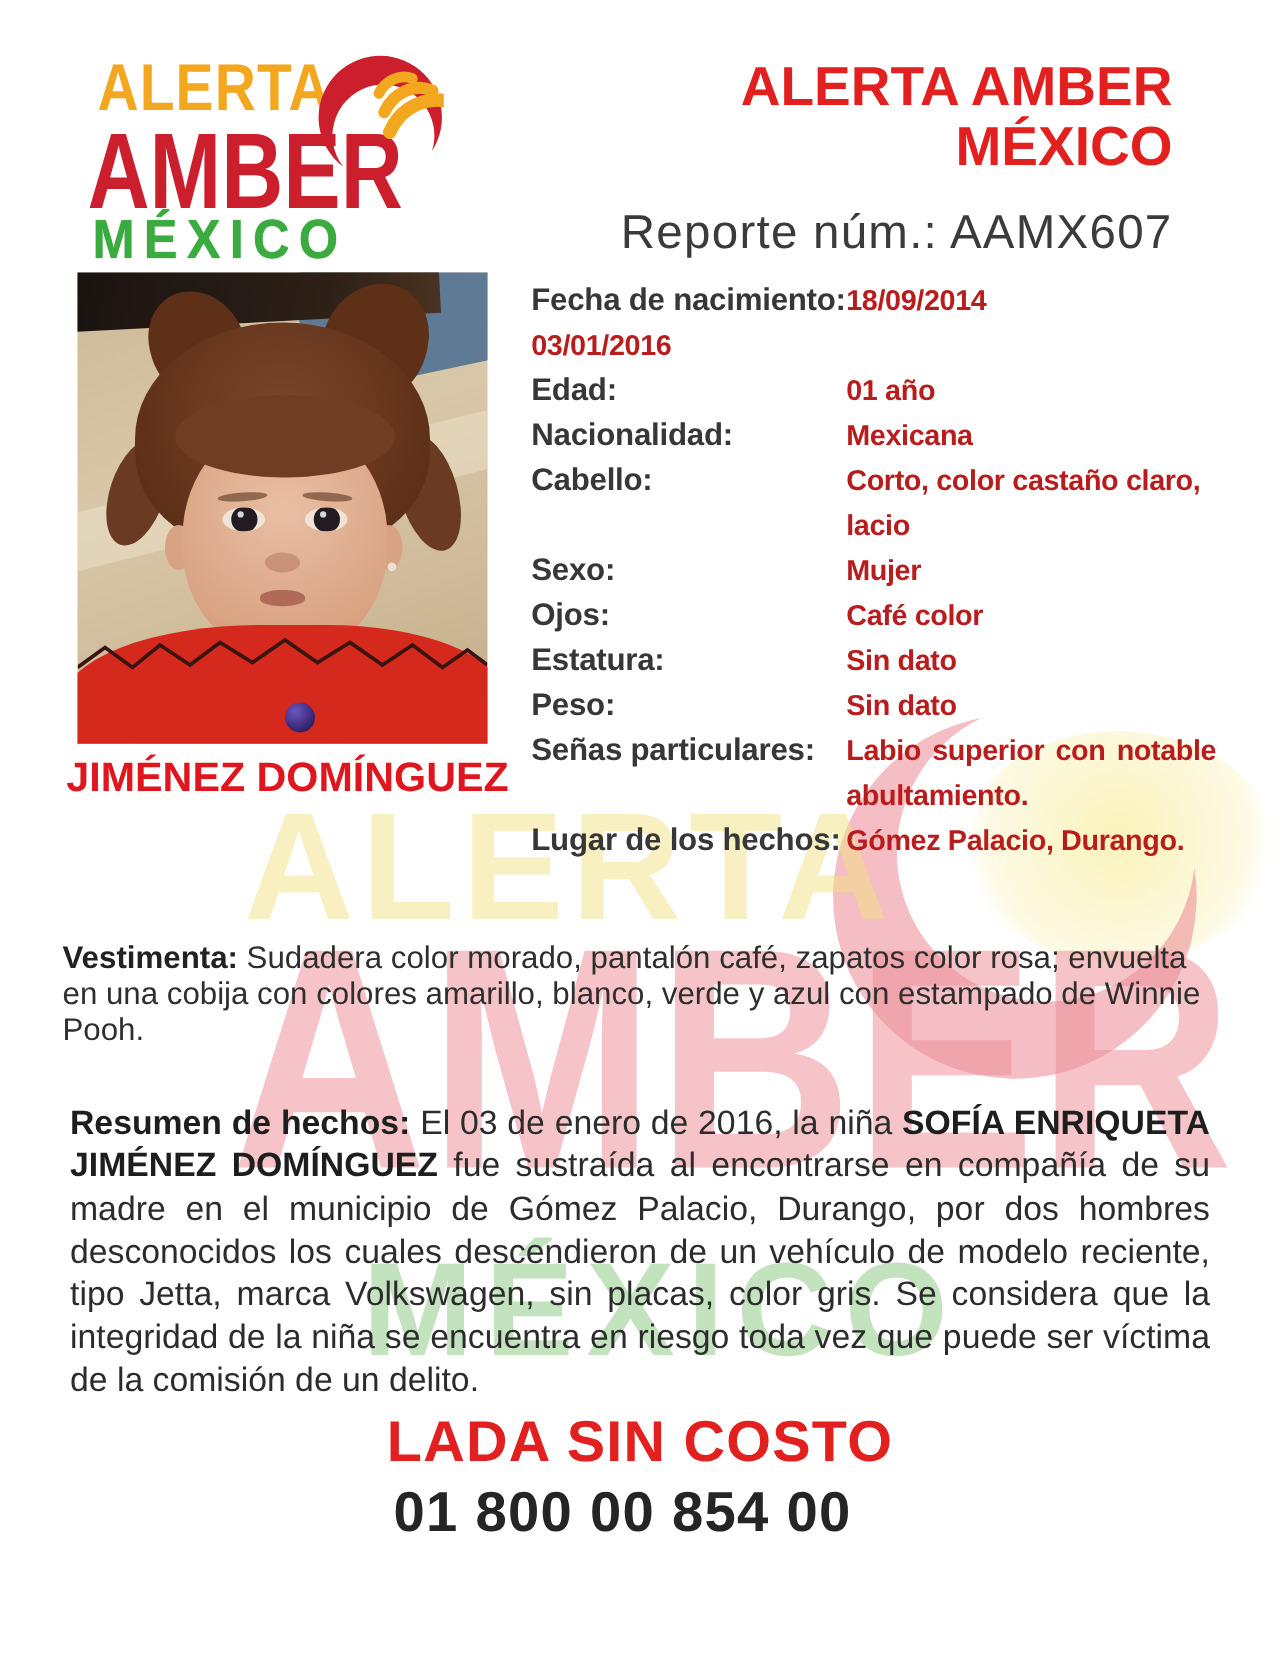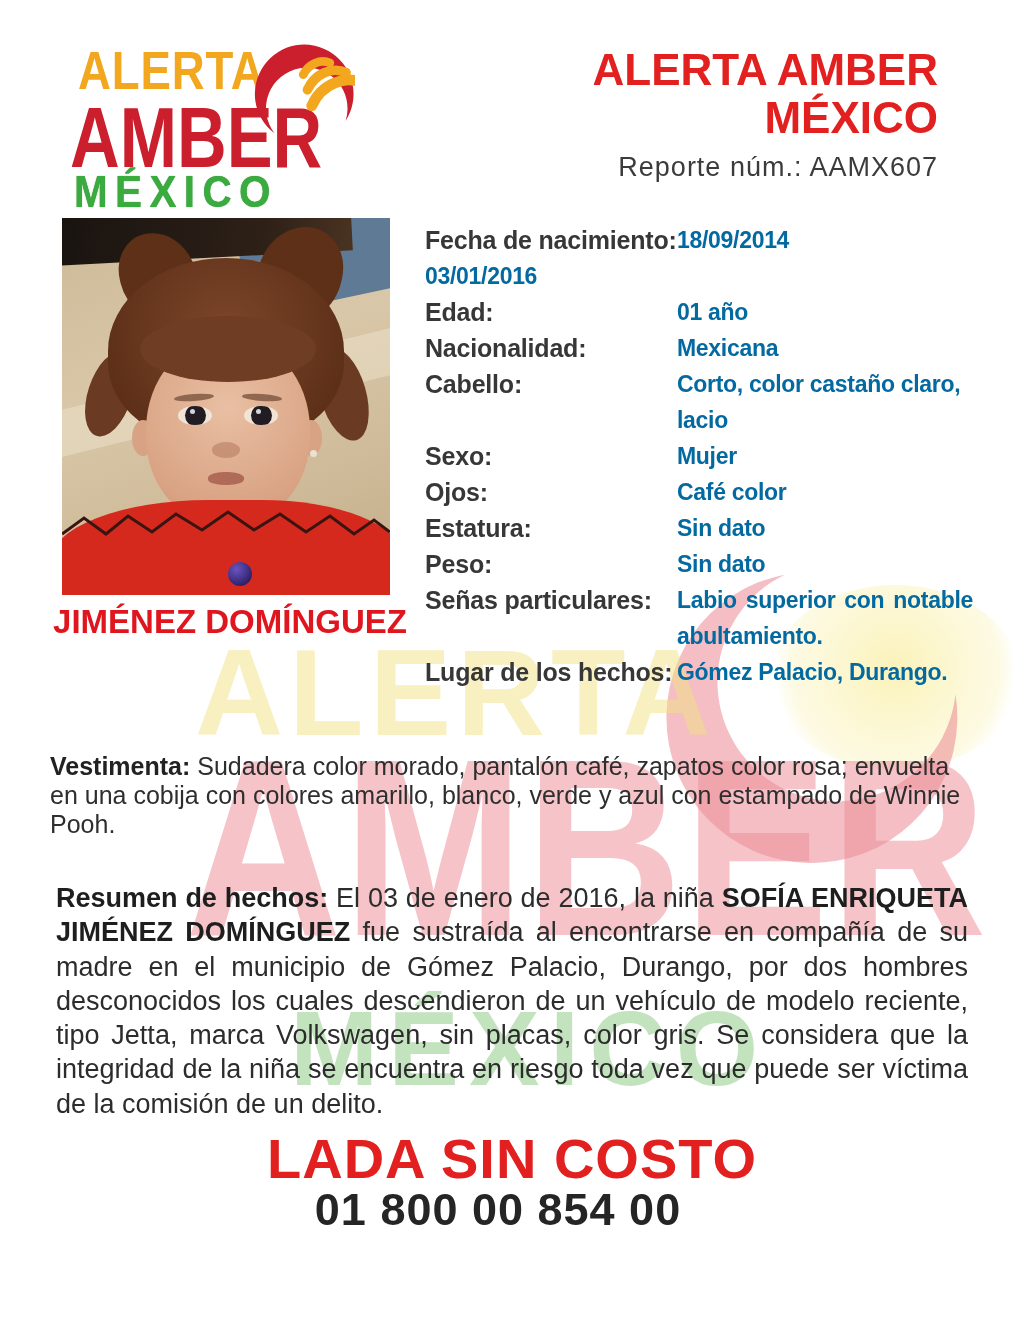--- a/index.html
+++ b/index.html
@@ -24,21 +24,21 @@
 
   
   .logo-alerta{left:78px;top:44px;font-size:53px;font-weight:bold;color:#f2a71f;letter-spacing:1px;line-height:1;transform:scaleX(0.86);transform-origin:left top;z-index:3;}
   .logo-amber{left:70px;top:94px;font-size:86px;font-weight:bold;color:#cb1f2e;line-height:1;transform:scaleX(0.80);transform-origin:left top;z-index:3;}
   .logo-mexico{left:74px;top:170px;font-size:44px;font-weight:bold;color:#3aab3e;letter-spacing:8px;line-height:1;transform:scaleX(0.92);transform-origin:left top;z-index:3;text-shadow:0 0 1px #2c8a30;}
   .logo-swoosh{left:247px;top:34px;width:108px;height:118px;z-index:4;}
 
   
   .title-block{left:420px;top:46px;width:518px;text-align:right;z-index:3;}
   .main-title{font-size:44px;font-weight:bold;color:#e1201f;line-height:1.1;letter-spacing:0px;}
-  .report-num{font-size:27px;color:#3b3b3b;line-height:1.1;margin-top:10px;letter-spacing:1px;}
+  .report-num{font-size:38px;color:#3b3b3b;line-height:1.1;margin-top:23px;letter-spacing:1px;}
 
   
   .photo{left:62px;top:218px;width:328px;height:377px;overflow:hidden;z-index:3;background:linear-gradient(160deg,#cdb996 0%,#d9c7a9 40%,#cfbb99 70%,#c3ad8a 100%);}
   .photo div{position:absolute;}
   .p-bluecorner{right:-30px;top:-18px;width:180px;height:100px;background:#5f7a94;transform:rotate(-12deg);}
   .p-topband{left:-12px;top:-14px;width:300px;height:62px;background:linear-gradient(100deg,#181310 0%,#2d2017 70%,#4a3322 100%);transform:rotate(-3deg);transform-origin:left top;}
   .p-stripe{left:-40px;top:150px;width:420px;height:46px;background:rgba(238,228,204,0.5);transform:rotate(-14deg);}
   .p-pigtail-l{left:58px;top:14px;width:76px;height:88px;border-radius:50% 62% 42% 58%;background:#5e3018;transform:rotate(-14deg);}
   .p-pigtail-r{left:196px;top:8px;width:84px;height:96px;border-radius:62% 50% 58% 42%;background:#5e3018;transform:rotate(12deg);}
   .p-wisp-l{left:26px;top:132px;width:44px;height:88px;border-radius:50%;background:#6a3a22;transform:rotate(18deg);}
@@ -61,30 +61,30 @@
   .p-collar{left:0;top:286px;width:328px;height:42px;}
   .p-bead{left:166px;top:344px;width:24px;height:24px;border-radius:50%;background:radial-gradient(circle at 35% 30%,#6a54c0,#2e1f66 75%);}
 
   
   .child-name{left:28px;top:600px;width:404px;text-align:center;font-size:33px;font-weight:bold;color:#e0161f;line-height:1.32;z-index:3;}
 
   
   .fields{left:425px;top:222px;width:556px;z-index:3;}
   .field-row{display:flex;align-items:flex-start;margin-bottom:0px;}
   .field-label{width:252px;flex:none;font-size:25px;font-weight:bold;color:#373737;line-height:36px;letter-spacing:-0.2px;}
-  .field-value{width:296px;flex:none;font-size:23px;font-weight:bold;color:#0369a1;line-height:36px;text-align:justify;white-space:pre-line;letter-spacing:-0.3px;}
+  .field-value{width:296px;flex:none;font-size:23px;font-weight:bold;color:#b91c1c;line-height:36px;text-align:justify;white-space:pre-line;letter-spacing:-0.3px;}
 
   
   .vestimenta{left:50px;top:752px;width:924px;font-size:25px;color:#2e2e2e;line-height:1.16;z-index:3;}
   .vestimenta .b{font-weight:bold;color:#222;}
   .resumen{left:56px;top:845px;width:912px;font-size:27px;color:#2c2c2c;line-height:1.27;text-align:justify;z-index:3;margin-top:36px;}
   .resumen .b{font-weight:bold;color:#1e1e1e;}
 
   
-  .lada{left:0;top:1126px;width:1024px;text-align:center;font-size:56px;font-weight:bold;color:#e1201f;letter-spacing:1px;z-index:3;}
+  .lada{left:0;top:1126px;width:1024px;text-align:center;font-size:46px;font-weight:bold;color:#e1201f;letter-spacing:1px;z-index:3;}
   .phone{left:0;top:1184px;width:996px;text-align:center;font-size:45px;font-weight:bold;color:#252525;letter-spacing:1px;z-index:3;}
 </style>
 </head>
 <body>
 
 <div class="page">
 
   <div class="layer wm-sun"></div>
   <svg class="layer wm-crescent" viewBox="0 0 100 110">
     <path fill-rule="evenodd" fill="rgba(233,120,132,0.48)" d="M52,4 A50,50 0 1 0 99,58 A41,41 0 1 1 52,4 Z"></path>

